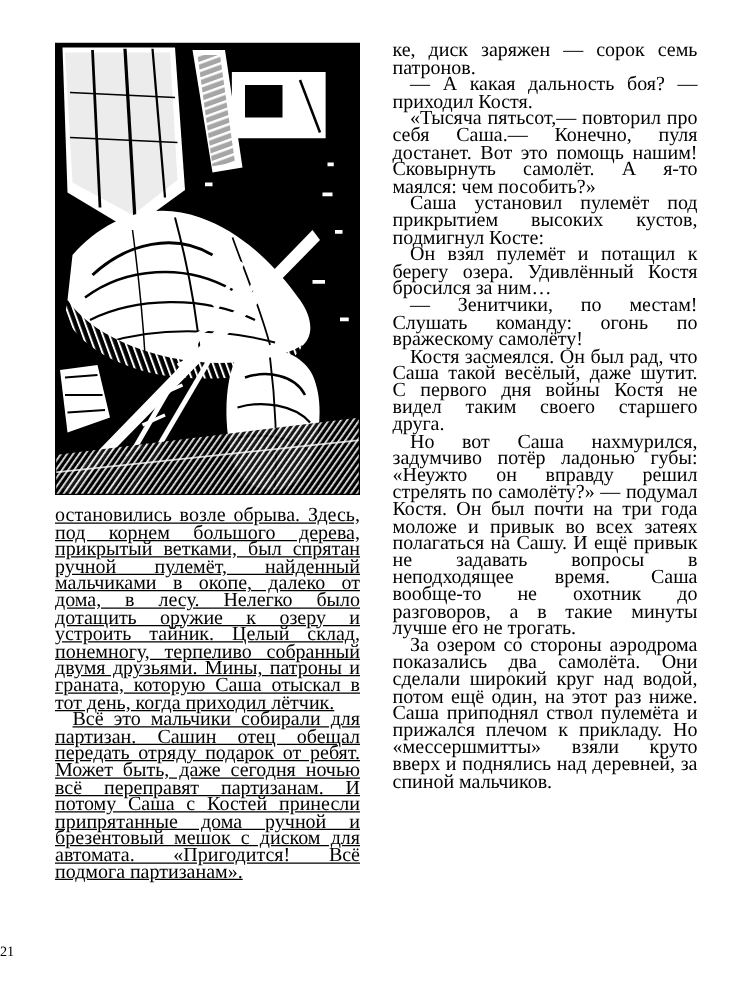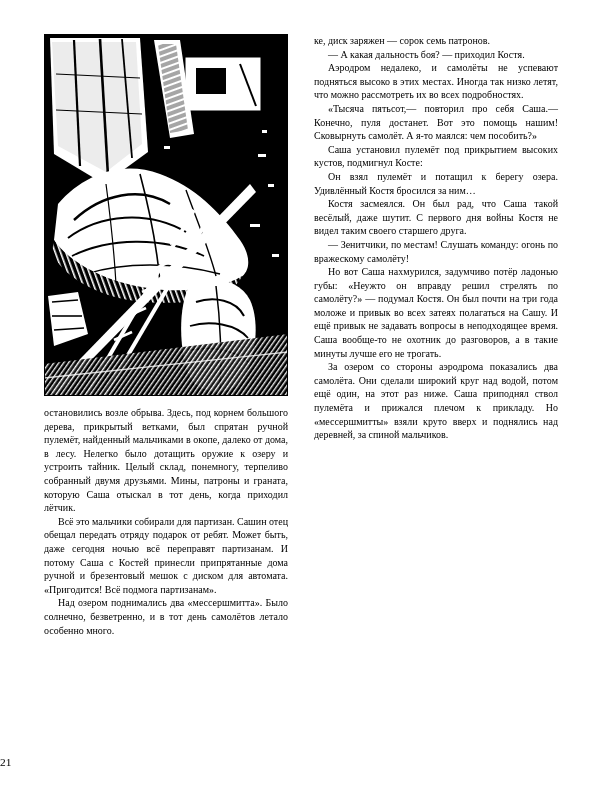--- a/index.html
+++ b/index.html
@@ -25,36 +25,36 @@
     position: absolute;
     left: 44px;
     top: 34px;
     width: 514px;
     display: flex;
     gap: 26px;
   }
   .col {
     width: 244px;
   }
-  .col.left { width: 244px; }
+  .col.left { width: 244px; text-decoration: underline; }
   .col.right { width: 244px; }
 
   .illustration {
     width: 244px;
     height: 362px;
     margin-bottom: 10px;
     background: #ffffff;
     position: relative;
     overflow: hidden;
   }
   .illustration svg { display: block; }
 
   p {
     margin: 0;
-    font-size: 10px;
+    font-size: 16px;
     line-height: 13.6px;
     text-align: justify;
     text-indent: 14px;
     -webkit-hyphens: auto;
     hyphens: auto;
     word-spacing: -0.1px;
   }
   p.noindent { text-indent: 0; }
 
   .pagenum {
@@ -171,32 +171,30 @@
               <rect x="120" y="112" width="6" height="3"></rect>
             </g>
 
             <rect x="0.5" y="0.5" width="243" height="361" fill="none" stroke="#000000" stroke-width="1"></rect>
           </g>
         </svg>
       </div>
 
       <p class="noindent">остановились возле обрыва. Здесь, под корнем большого дерева, прикрытый ветками, был спрятан ручной пулемёт, найденный мальчиками в окопе, далеко от дома, в лесу. Нелегко было дотащить оружие к озеру и устроить тайник. Целый склад, понемногу, терпеливо собранный двумя друзьями. Мины, патроны и граната, которую Саша отыскал в тот день, когда приходил лётчик.</p>
       <p>Всё это мальчики собирали для партизан. Сашин отец обещал передать отряду подарок от ребят. Может быть, даже сегодня ночью всё переправят партизанам. И потому Саша с Костей принесли припрятанные дома ручной и брезентовый мешок с диском для автомата. «Пригодится! Всё подмога партизанам».</p>
-      <p>Над озером поднимались два «мессершмитта». Было солнечно, безветренно, и в тот день самолётов летало особенно много.</p>
     </div>
 
     <div class="col right">
       <p class="noindent">ке, диск заряжен — сорок семь патронов.</p>
       <p>— А какая дальность боя? — приходил Костя.</p>
-      <p>Аэродром недалеко, и самолёты не успевают подняться высоко в этих местах. Иногда так низко летят, что можно рассмотреть их во всех подробностях.</p>
       <p>«Тысяча пятьсот,— повторил про себя Саша.— Конечно, пуля достанет. Вот это помощь нашим! Сковырнуть самолёт. А я-то маялся: чем пособить?»</p>
       <p>Саша установил пулемёт под прикрытием высоких кустов, подмигнул Косте:</p>
       <p>Он взял пулемёт и потащил к берегу озера. Удивлённый Костя бросился за ним…</p>
+      <p>— Зенитчики, по местам! Слушать команду: огонь по вражескому самолёту!</p>
       <p>Костя засмеялся. Он был рад, что Саша такой весёлый, даже шутит. С первого дня войны Костя не видел таким своего старшего друга.</p>
-      <p>— Зенитчики, по местам! Слушать команду: огонь по вражескому самолёту!</p>
       <p>Но вот Саша нахмурился, задумчиво потёр ладонью губы: «Неужто он вправду решил стрелять по самолёту?» — подумал Костя. Он был почти на три года моложе и привык во всех затеях полагаться на Сашу. И ещё привык не задавать вопросы в неподходящее время. Саша вообще-то не охотник до разговоров, а в такие минуты лучше его не трогать.</p>
       <p>За озером со стороны аэродрома показались два самолёта. Они сделали широкий круг над водой, потом ещё один, на этот раз ниже. Саша приподнял ствол пулемёта и прижался плечом к прикладу. Но «мессершмитты» взяли круто вверх и поднялись над деревней, за спиной мальчиков.</p>
     </div>
 
   </div>
 
   <div class="pagenum">21</div>
 
 </div>
 

